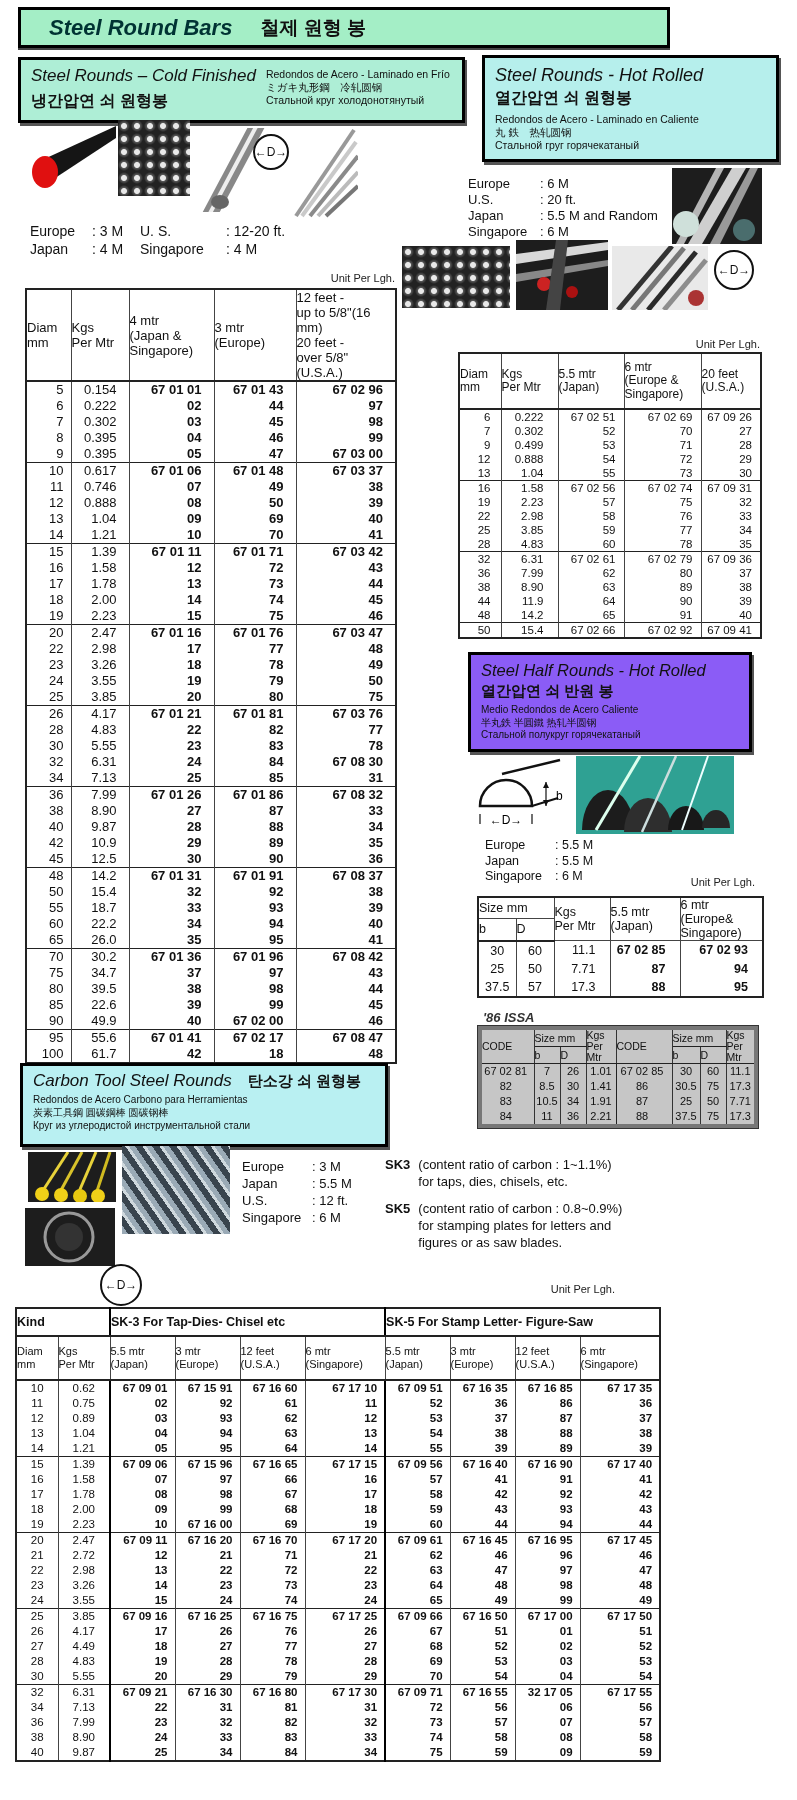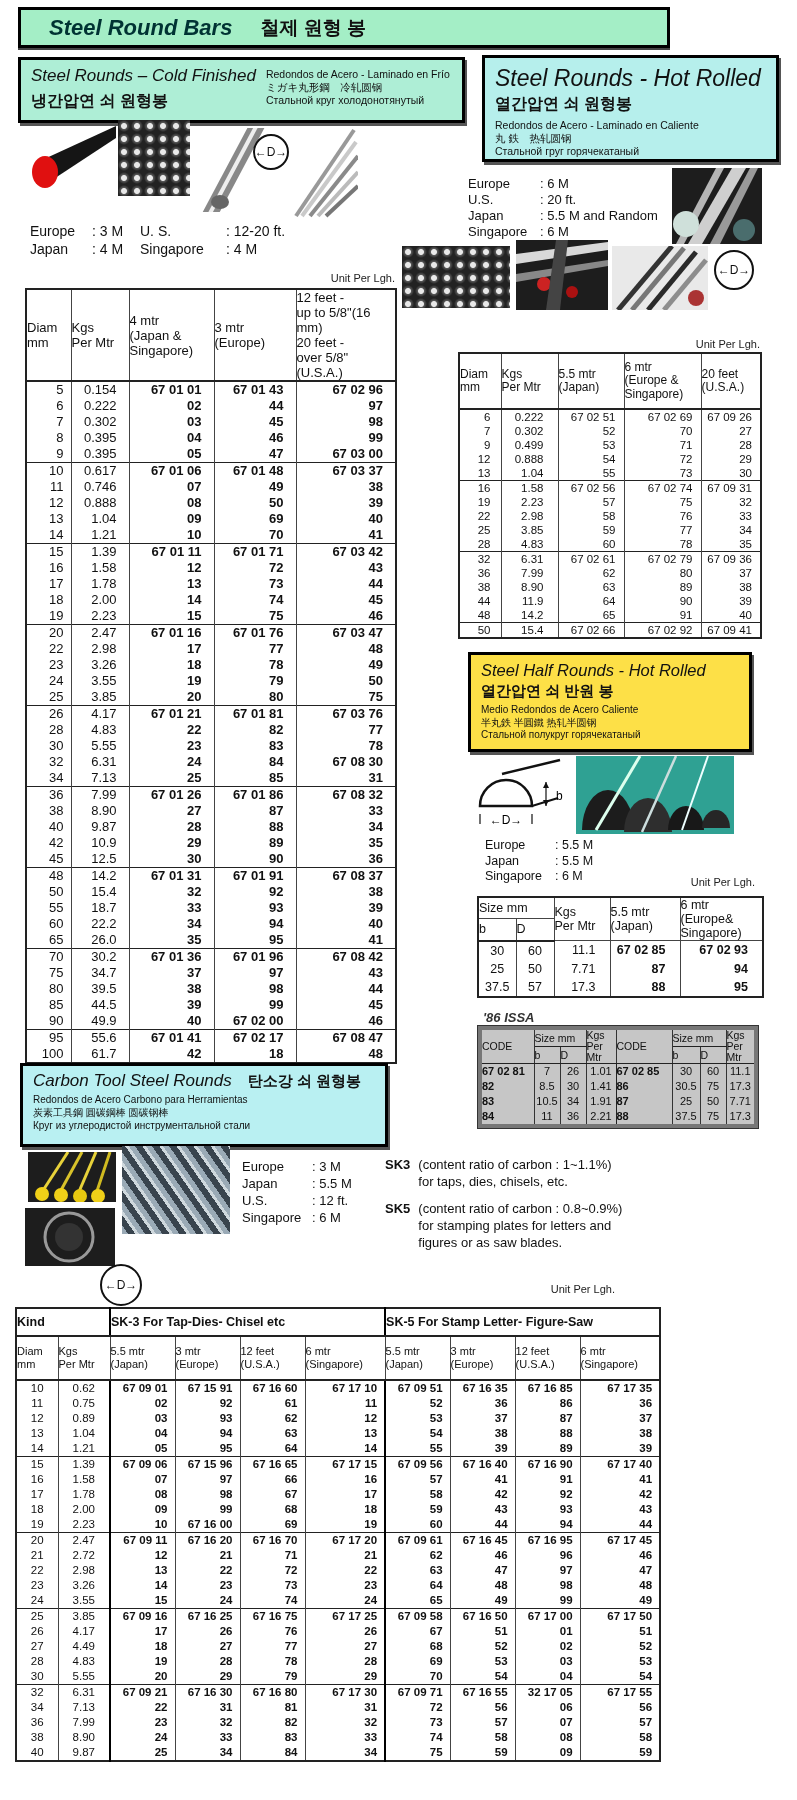--- a/index.html
+++ b/index.html
@@ -18,24 +18,24 @@
   .sec-title-ko { font-weight:bold; }
   .sec-sub { font-size:10.5px; line-height:13px; white-space:pre-line; }
 
   .cold-box { left:18px; top:57px; width:447px; height:66px; background:#aeeed6;
     display:flex; padding:6px 8px 4px 10px; gap:10px; }
   .cold-box .l .sec-title-en { font-size:17px; }
   .cold-box .l .sec-title-ko { font-size:16px; margin-top:5px; }
   .cold-box .r { padding-top:2px; }
 
   .hot-box { left:482px; top:55px; width:297px; height:107px; background:#b6efec; padding:7px 10px; }
-  .hot-box .sec-title-en { font-size:23px; }
+  .hot-box .sec-title-en { font-size:18px; }
   .hot-box .sec-title-ko { font-size:16px; margin:2px 0 4px 0; }
 
-  .half-box { left:468px; top:652px; width:284px; height:100px; background:#fde047; padding:6px 10px; }
+  .half-box { left:468px; top:652px; width:284px; height:100px; background:#8b5cf6; padding:6px 10px; }
   .half-box .sec-title-en { font-size:16.5px; }
   .half-box .sec-title-ko { font-size:15px; margin:2px 0 3px 0; }
   .half-box .sec-sub { font-size:10px; line-height:12.5px; }
 
   .carbon-box { left:20px; top:1063px; width:368px; height:84px; background:#b9f0f2; padding:5px 10px; }
   .carbon-box .t { display:flex; gap:16px; align-items:baseline; }
   .carbon-box .sec-title-en { font-size:17px; }
   .carbon-box .sec-title-ko { font-size:15px; font-weight:bold; }
   .carbon-box .sec-sub { font-size:10px; line-height:13px; margin-top:2px; }
 
@@ -79,21 +79,21 @@
   .t-half td { height:18px; line-height:18px; border-left:1px solid #444; font-size:12.5px; }
   .t-half td:nth-child(1), .t-half td:nth-child(2){ text-align:center; }
   .t-half td:nth-child(3){ text-align:right; padding-right:14px; }
   .t-half td:nth-child(n+4){ text-align:right; padding-right:14px; font-weight:bold; }
 
   .issa-label { position:absolute; left:483px; top:1010px; font-size:13px; font-weight:bold; font-style:italic; color:#333; }
   .t-issa { left:478px; top:1026px; width:276px; border:4px solid #777; outline:1px solid #333; background:#c6c6c6; font-size:11px; }
   .t-issa th { border:1px solid #333; font-size:10.5px; line-height:11px; background:#c6c6c6; }
   .t-issa td { height:15px; line-height:15px; border-left:1px solid #333; font-size:11px; }
   .t-issa thead th { border-bottom:1.5px solid #222; }
-  .t-issa td:nth-child(1), .t-issa td:nth-child(5){ text-align:left; padding-right:4px; font-weight:bold; }
+  .t-issa td:nth-child(1), .t-issa td:nth-child(5){ text-align:center; padding-right:4px; font-weight:normal; }
   .t-issa td:nth-child(2), .t-issa td:nth-child(3), .t-issa td:nth-child(6), .t-issa td:nth-child(7){ text-align:center; }
   .t-issa td:nth-child(4), .t-issa td:nth-child(8){ text-align:center; }
   .t-issa td:nth-child(5){ border-left:1.5px solid #222; }
 
   .t-bottom { left:15px; top:1307px; width:644px; border:2px solid #222; font-size:11.5px; }
   .t-bottom thead tr:nth-child(1) th { font-weight:bold; font-size:12.5px; height:28px; border-bottom:2px solid #222; }
   .t-bottom thead tr:nth-child(2) th { font-size:11px; line-height:13px; height:44px; border-bottom:2px solid #222; border-left:1px solid #444; }
   .t-bottom td { height:15px; line-height:15px; border-left:1px solid #444; }
   .t-bottom td:nth-child(1){ text-align:center; }
   .t-bottom td:nth-child(2){ text-align:center; }
@@ -469,21 +469,21 @@
         </tr>
         <tr>
           <td>80</td>
           <td>39.5</td>
           <td>38</td>
           <td>98</td>
           <td>44</td>
         </tr>
         <tr>
           <td>85</td>
-          <td>44.5</td>
+          <td>22.6</td>
           <td>39</td>
           <td>99</td>
           <td>45</td>
         </tr>
         <tr>
           <td>90</td>
           <td>49.9</td>
           <td>40</td>
           <td>67 02 00</td>
           <td>46</td>
@@ -1174,21 +1174,21 @@
           <td>99</td>
           <td>49</td>
         </tr>
         <tr class="group-start">
           <td>25</td>
           <td>3.85</td>
           <td>67 09 16</td>
           <td>67 16 25</td>
           <td>67 16 75</td>
           <td>67 17 25</td>
-          <td>67 09 58</td>
+          <td>67 09 66</td>
           <td>67 16 50</td>
           <td>67 17 00</td>
           <td>67 17 50</td>
         </tr>
         <tr>
           <td>26</td>
           <td>4.17</td>
           <td>17</td>
           <td>26</td>
           <td>76</td>

